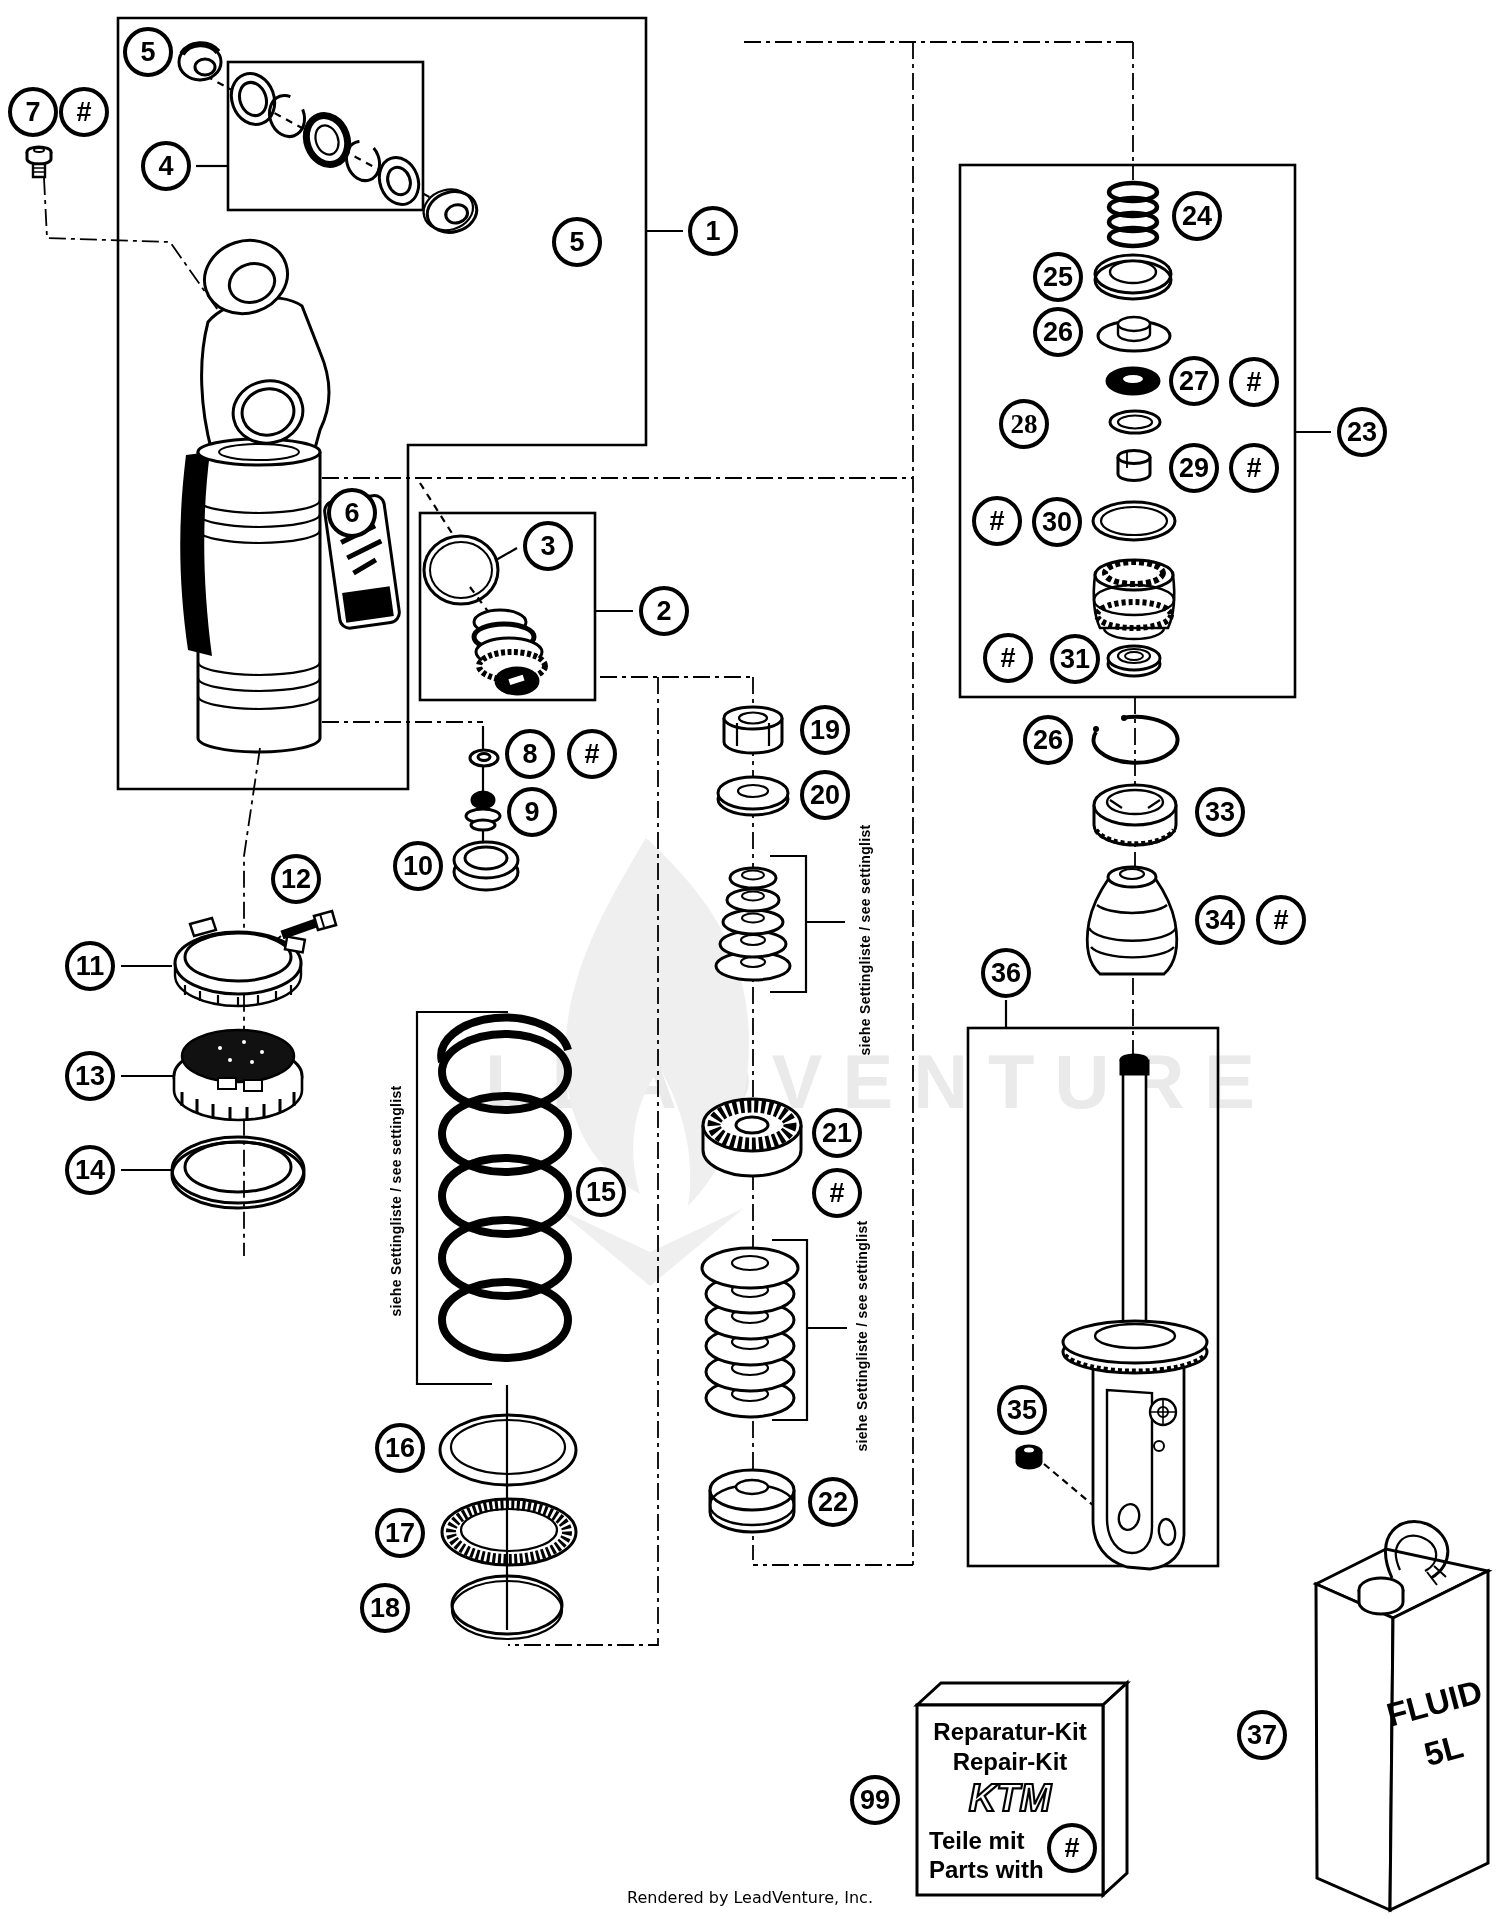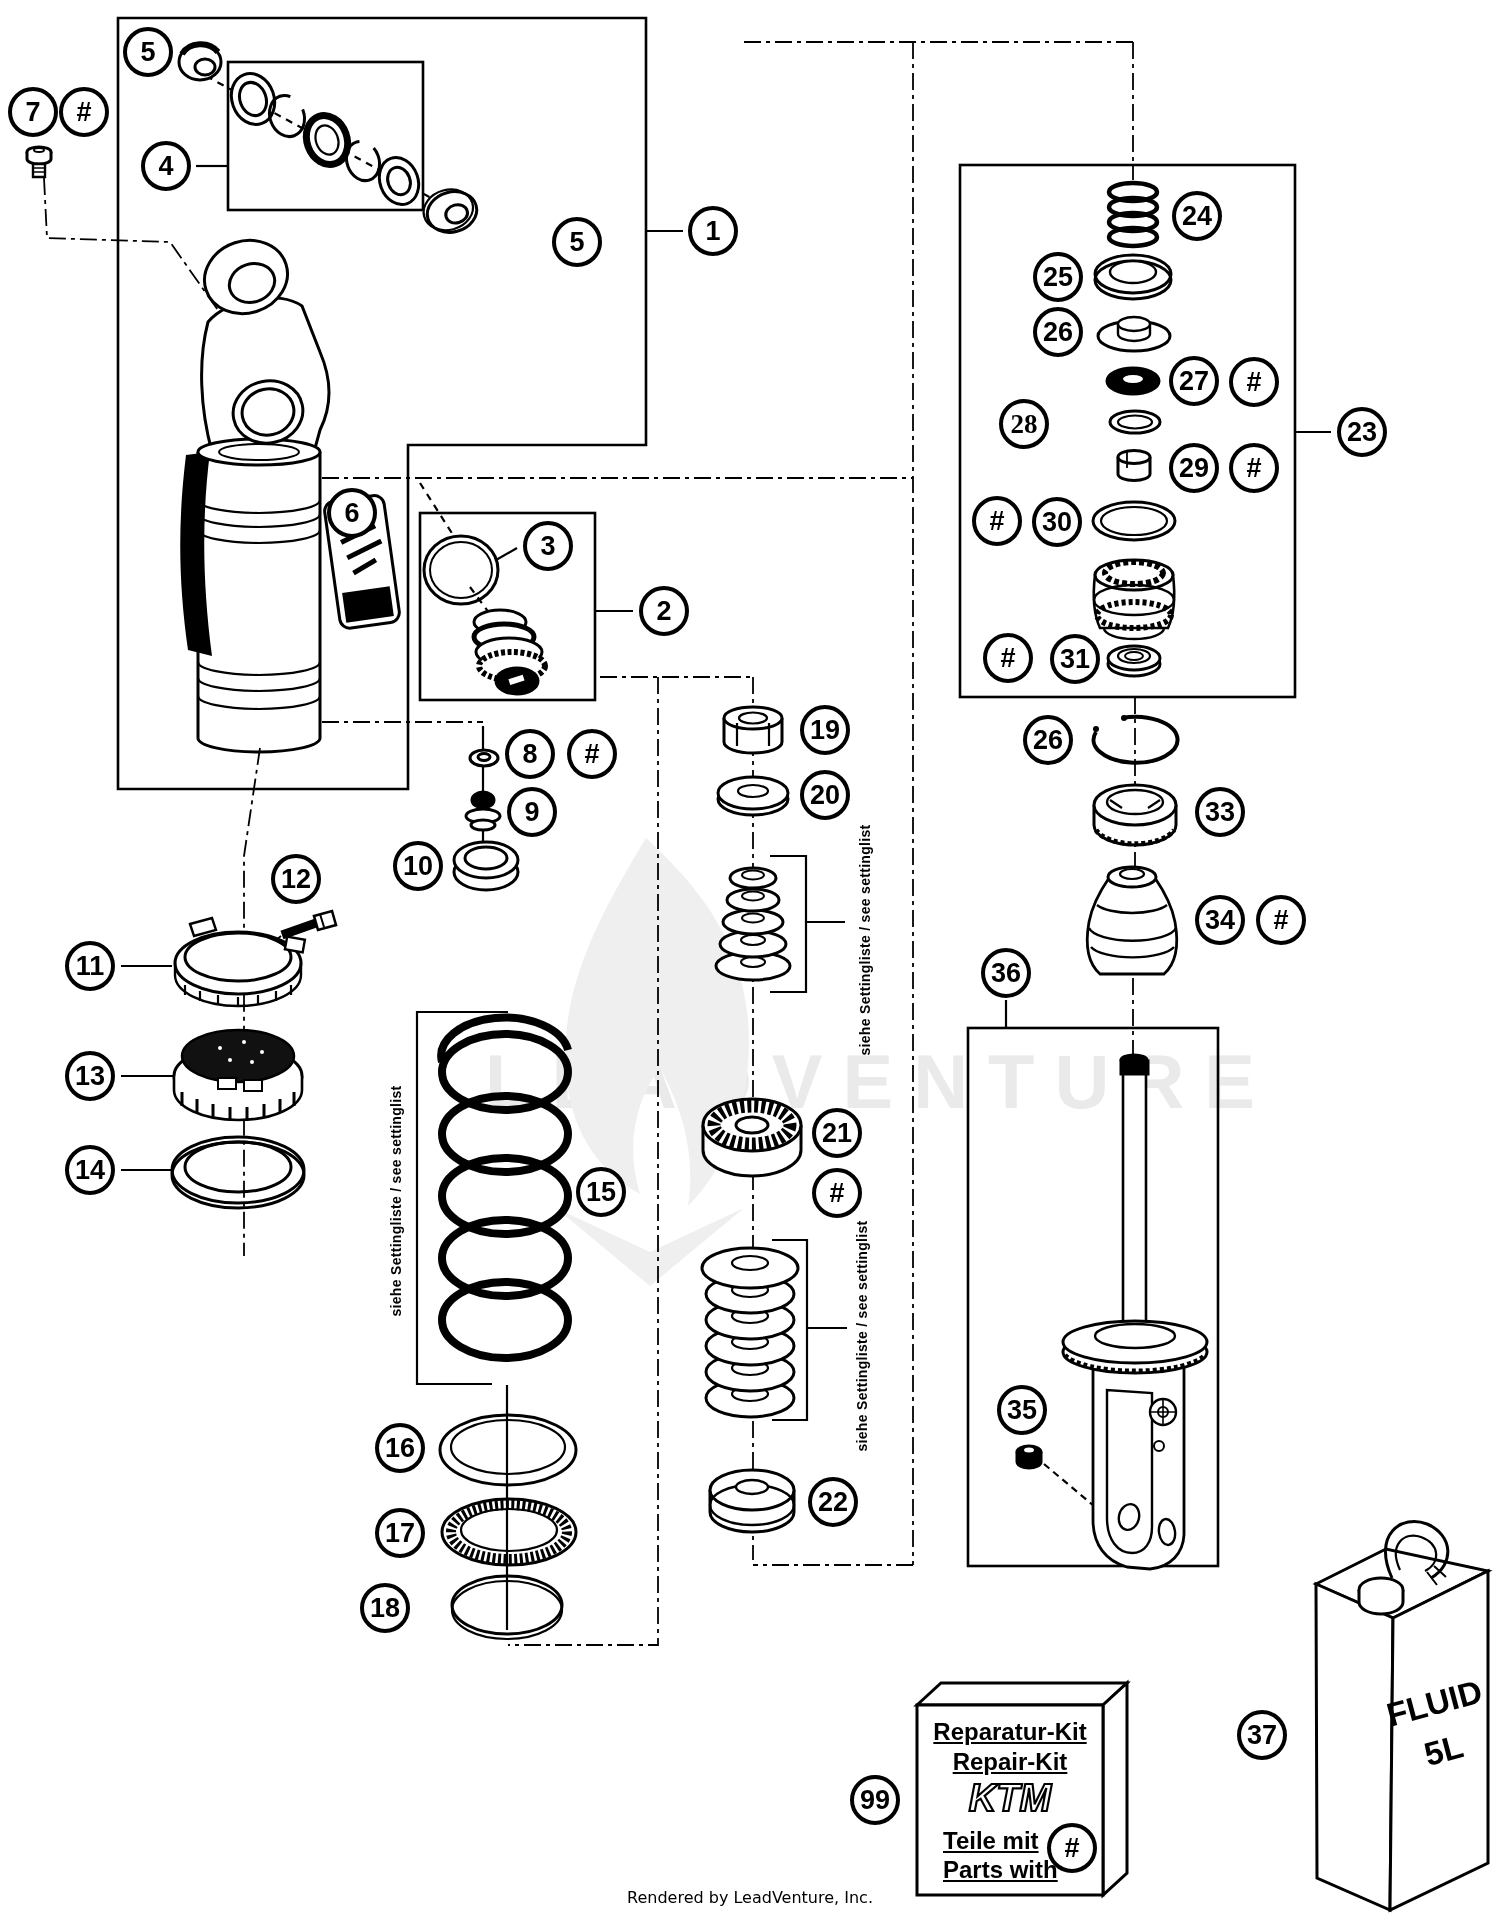--- a/index.html
+++ b/index.html
@@ -8,23 +8,23 @@
   #stage{position:absolute;left:0;top:0;width:1500px;height:1927px;background:#fff;}
   #watermark{position:absolute;left:330px;top:1038px;width:1100px;text-align:center;
        font-size:76px;font-weight:bold;letter-spacing:20px;color:#eaeaea;z-index:1;white-space:nowrap;}
   svg#art{position:absolute;left:0;top:0;z-index:2;}
   .vtext{position:absolute;width:280px;height:18px;transform:rotate(-90deg);text-align:center;
        font-size:14px;font-weight:bold;white-space:nowrap;z-index:5;letter-spacing:.3px;}
   .callout{position:absolute;width:50px;height:50px;border:4px solid #000;border-radius:50%;
        background:#fff;display:flex;align-items:center;justify-content:center;font-weight:bold;
        font-size:27px;line-height:1;box-sizing:border-box;z-index:30;cursor:pointer;}
   #repair-kit-text{position:absolute;left:917px;top:1705px;width:186px;height:192px;z-index:10;
-       text-align:center;padding-top:12px;box-sizing:border-box;text-decoration:underline;}
+       text-align:center;padding-top:12px;box-sizing:border-box;}
   .rk-line{font-weight:bold;font-size:24px;line-height:1.25;}
-  .rk-small{font-size:24px;font-weight:bold;text-align:left;margin-left:26px;line-height:1.2;}
+  .rk-small{font-size:24px;font-weight:bold;text-align:left;margin-left:12px;line-height:1.2;}
   #fluid-label{position:absolute;left:1392px;top:1678px;width:102px;transform:rotate(-15deg);
        z-index:10;font-weight:bold;font-size:33px;line-height:1.45;}
   #fluid-label .l2{display:block;margin-left:26px;}
   #footer{position:absolute;left:0;top:1888px;width:100%;text-align:center;font-size:16px;
        z-index:10;font-family:"DejaVu Sans",sans-serif;}
 </style>
 </head>
 <body>
 
 <div id="stage">

